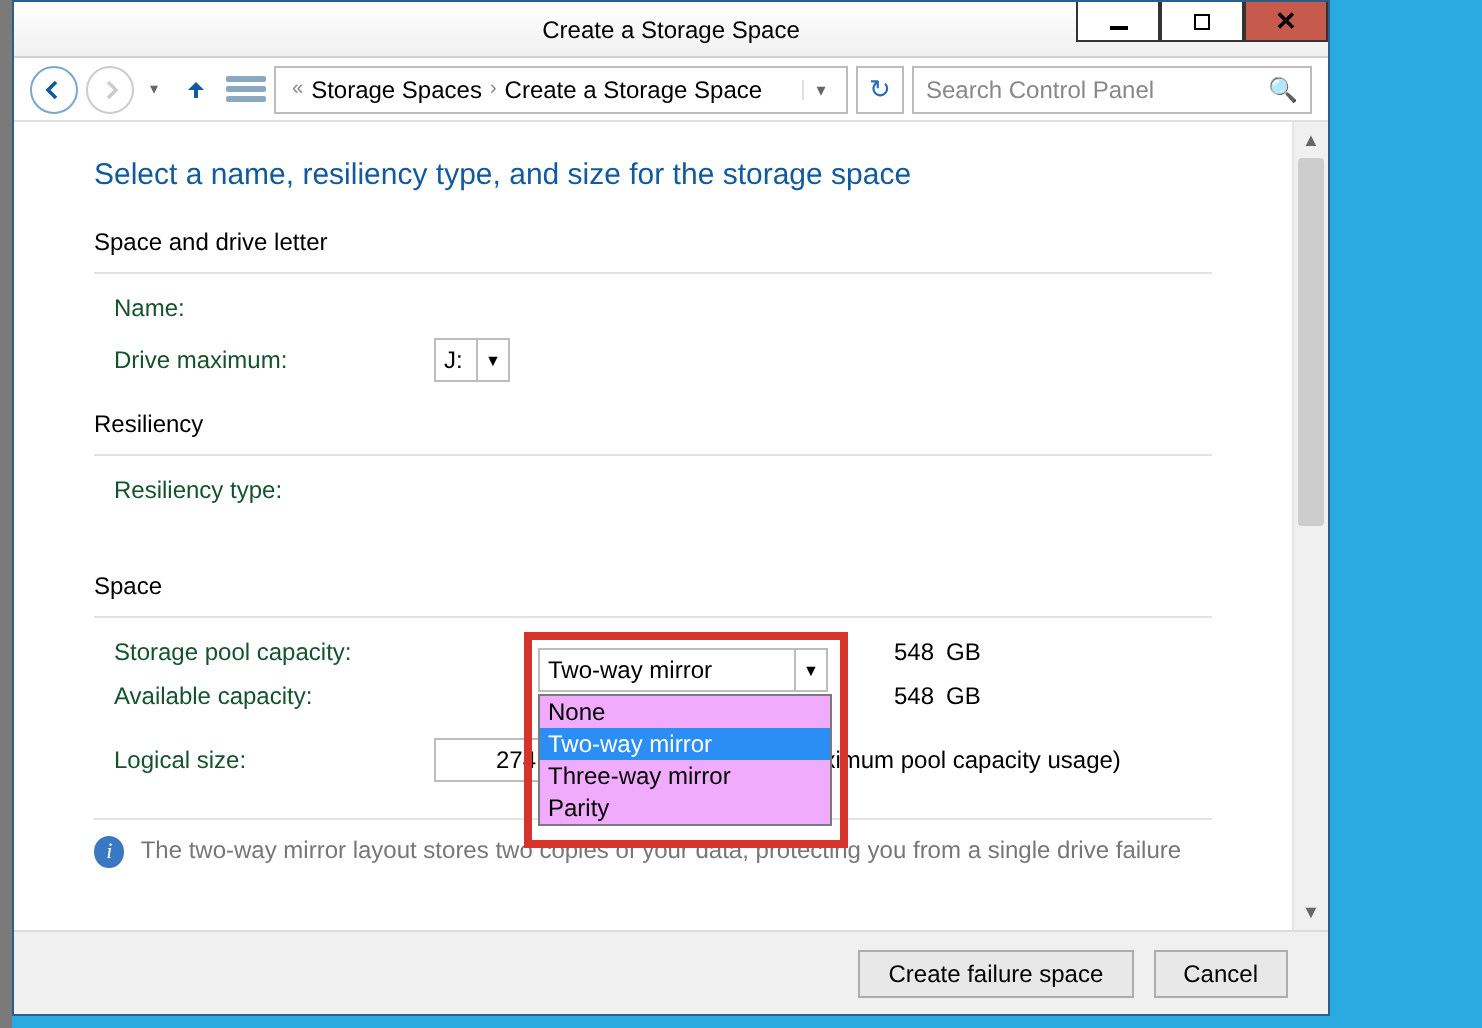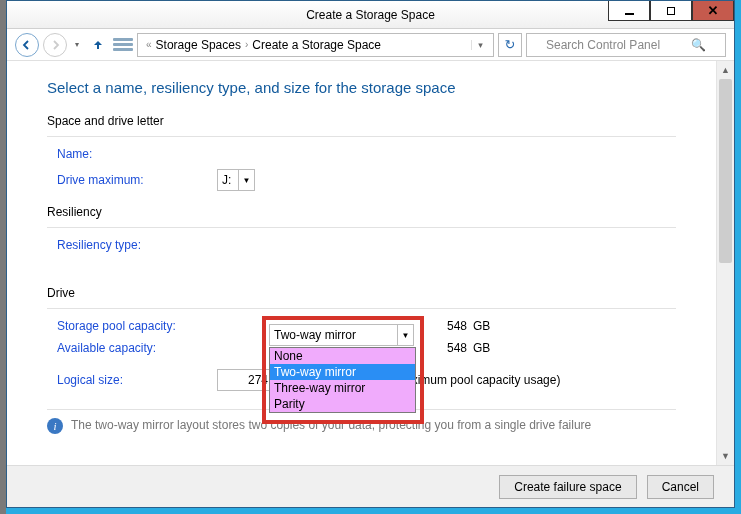--- a/index.html
+++ b/index.html
@@ -1,18 +1,18 @@
 <!DOCTYPE html>
 <html><head>
 <meta charset="utf-8">
 <style>
 * { box-sizing: border-box; margin: 0; padding: 0; font-family: "Segoe UI", Tahoma, sans-serif; }
 body { background: #29abe2; width: 741px; height: 514px; overflow: hidden; position: relative; }
 
-.window { position: absolute; left: 6px; top: 0; width: 729px; height: 508px; background: #fff; border: 1px solid #2b5f8a; display: flex; flex-direction: column; }
+.window { position: absolute; left: 6px; top: 0; width: 659px; height: 508px; background: #fff; border: 1px solid #2b5f8a; display: flex; flex-direction: column; }
 
 
 .titlebar { height: 28px; background: linear-gradient(#fff,#f0f0f0); display: flex; align-items: center; border-bottom: 1px solid #d0d0d0; position: relative; }
 .titlebar .title { flex: 1; text-align: center; font-size: 12px; color: #000; }
 .titlebar .btns { display: flex; position: absolute; right: 0; top: 0; }
 .titlebar .btn { width: 42px; height: 20px; border: 1px solid #333; border-top: none; display: flex; align-items: center; justify-content: center; font-size: 11px; cursor: pointer; }
 .btn.min { background: #fff; }
 .btn.max { background: #fff; }
 .btn.close { background: #c55a4d; color: #000; }
 .btn .sq { width: 8px; height: 8px; border: 1px solid #000; }
@@ -26,36 +26,36 @@
 .navbtn svg { width: 12px; height: 12px; }
 .navdrop { width: 12px; display:flex; align-items:center; justify-content:center; font-size: 8px; color:#666; cursor:pointer; }
 .upbtn { width: 22px; height: 22px; display:flex; align-items:center; justify-content:center; color:#2b6cb0; cursor:pointer; }
 .drives-icon { width: 20px; height: 18px; display:flex; flex-direction:column; justify-content:center; gap:2px; }
 .drives-icon .d { height:3px; background:#8aa8c0; border-radius:1px; }
 .breadcrumb { flex: 1; height: 24px; border: 1px solid #bcbcbc; display: flex; align-items: center; padding: 0 4px; font-size: 12px; background: #fff; }
 .breadcrumb .sep { color: #888; padding: 0 4px; font-size: 10px; }
 .breadcrumb .seg { cursor: pointer; }
 .breadcrumb .drop { margin-left: auto; width: 18px; text-align:center; border-left: 1px solid #e0e0e0; font-size:9px; color:#666; cursor:pointer; }
 .refresh { width: 24px; height: 24px; border: 1px solid #bcbcbc; display:flex; align-items:center; justify-content:center; cursor:pointer; color:#2b6cb0; font-size:13px; }
-.searchbox { width: 200px; height: 24px; border: 1px solid #bcbcbc; display: flex; align-items: center; padding: 0 19px; font-size: 12px; color: #888; }
+.searchbox { width: 200px; height: 24px; border: 1px solid #bcbcbc; display: flex; align-items: center; padding: 0 6px; font-size: 12px; color: #888; }
 .searchbox .mag { margin-left:auto; color:#2b6cb0; cursor:pointer; }
 
 
 .content { flex: 1; position: relative; overflow: hidden; background:#fff; }
 .scroll-area { position:absolute; left:0; top:0; right:18px; bottom:0; padding: 18px 40px 0 40px; }
 .vsb { position:absolute; right:0; top:0; width:18px; bottom:0; background:#f0f0f0; border-left:1px solid #e4e4e4; display:flex; flex-direction:column; }
 .vsb .arrow { height:18px; display:flex; align-items:center; justify-content:center; font-size:9px; color:#666; cursor:pointer; }
 .vsb .track { flex:1; position:relative; }
 .vsb .thumb { position:absolute; left:2px; right:2px; top:0; height:50%; background:#cdcdcd; border-radius:2px; cursor:pointer; }
 
 h1.page { color: #125a9c; font-size: 15px; font-weight: normal; margin-bottom: 18px; }
 .section-label { font-size: 12px; color: #000; margin-top: 6px; margin-bottom: 8px; }
 .section-rule { border-bottom: 1px solid #e2e2e2; margin: 0 0 10px 0; }
 .row { display: flex; align-items: center; margin: 8px 0 8px 10px; font-size: 12px; }
-.row .lbl { width: 160px; color: #1d4ed8; }
+.row .lbl { width: 160px; color: #14532d; }
 .row .val { display:flex; align-items:center; gap: 6px; }
 input.tx { height: 22px; border: 1px solid #bcbcbc; font-size:12px; padding: 0 4px; }
 .tx.name { width: 150px; }
 .select { display:flex; }
 .select .box { height:22px; border:1px solid #bcbcbc; font-size:12px; padding:0 4px; display:flex; align-items:center; background:#fff; }
 .select .arrow { width:16px; height:22px; border:1px solid #bcbcbc; border-left:none; display:flex; align-items:center; justify-content:center; font-size:8px; cursor:pointer; }
 
 .redbox { position:absolute; left:255px; top:255px; width:162px; height:108px; border:4px solid #d6332a; pointer-events:none; z-index:5; }
 
 .resil-select { position:absolute; left:262px; top:263px; width:147px; }
@@ -152,21 +152,21 @@
           </div>
         </div>
       </div>
 
       <div class="section-label" style="margin-top:14px">Resiliency</div>
       <div class="section-rule"></div>
       <div class="row">
         <div class="lbl">Resiliency type:</div>
       </div>
 
-      <div class="section-label" style="margin-top:34px">Drive</div>
+      <div class="section-label" style="margin-top:34px">Space</div>
       <div class="section-rule"></div>
 
       <div class="row">
         <div class="lbl">Storage pool capacity:</div>
         <div class="val" style="margin-left:190px">
           <span class="num-right">548</span>
           <span class="unit">GB</span>
         </div>
       </div>
       <div class="row">

